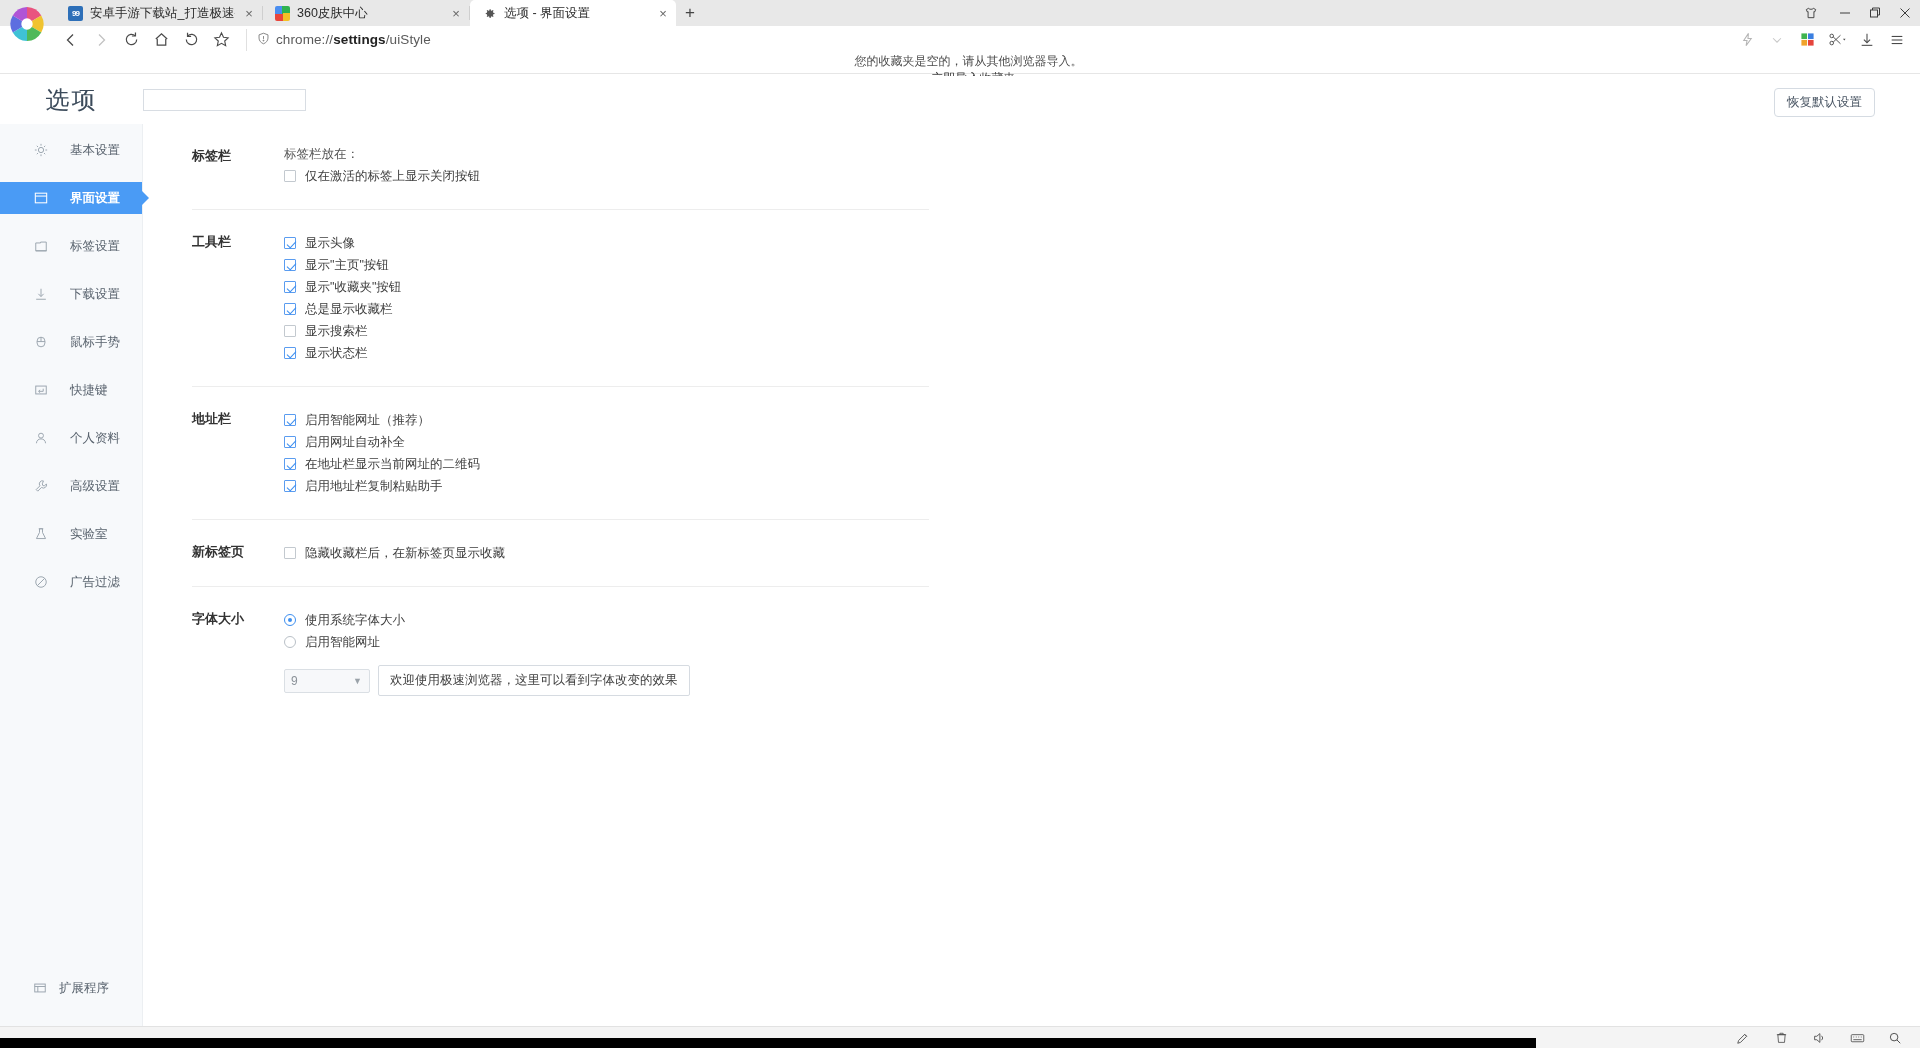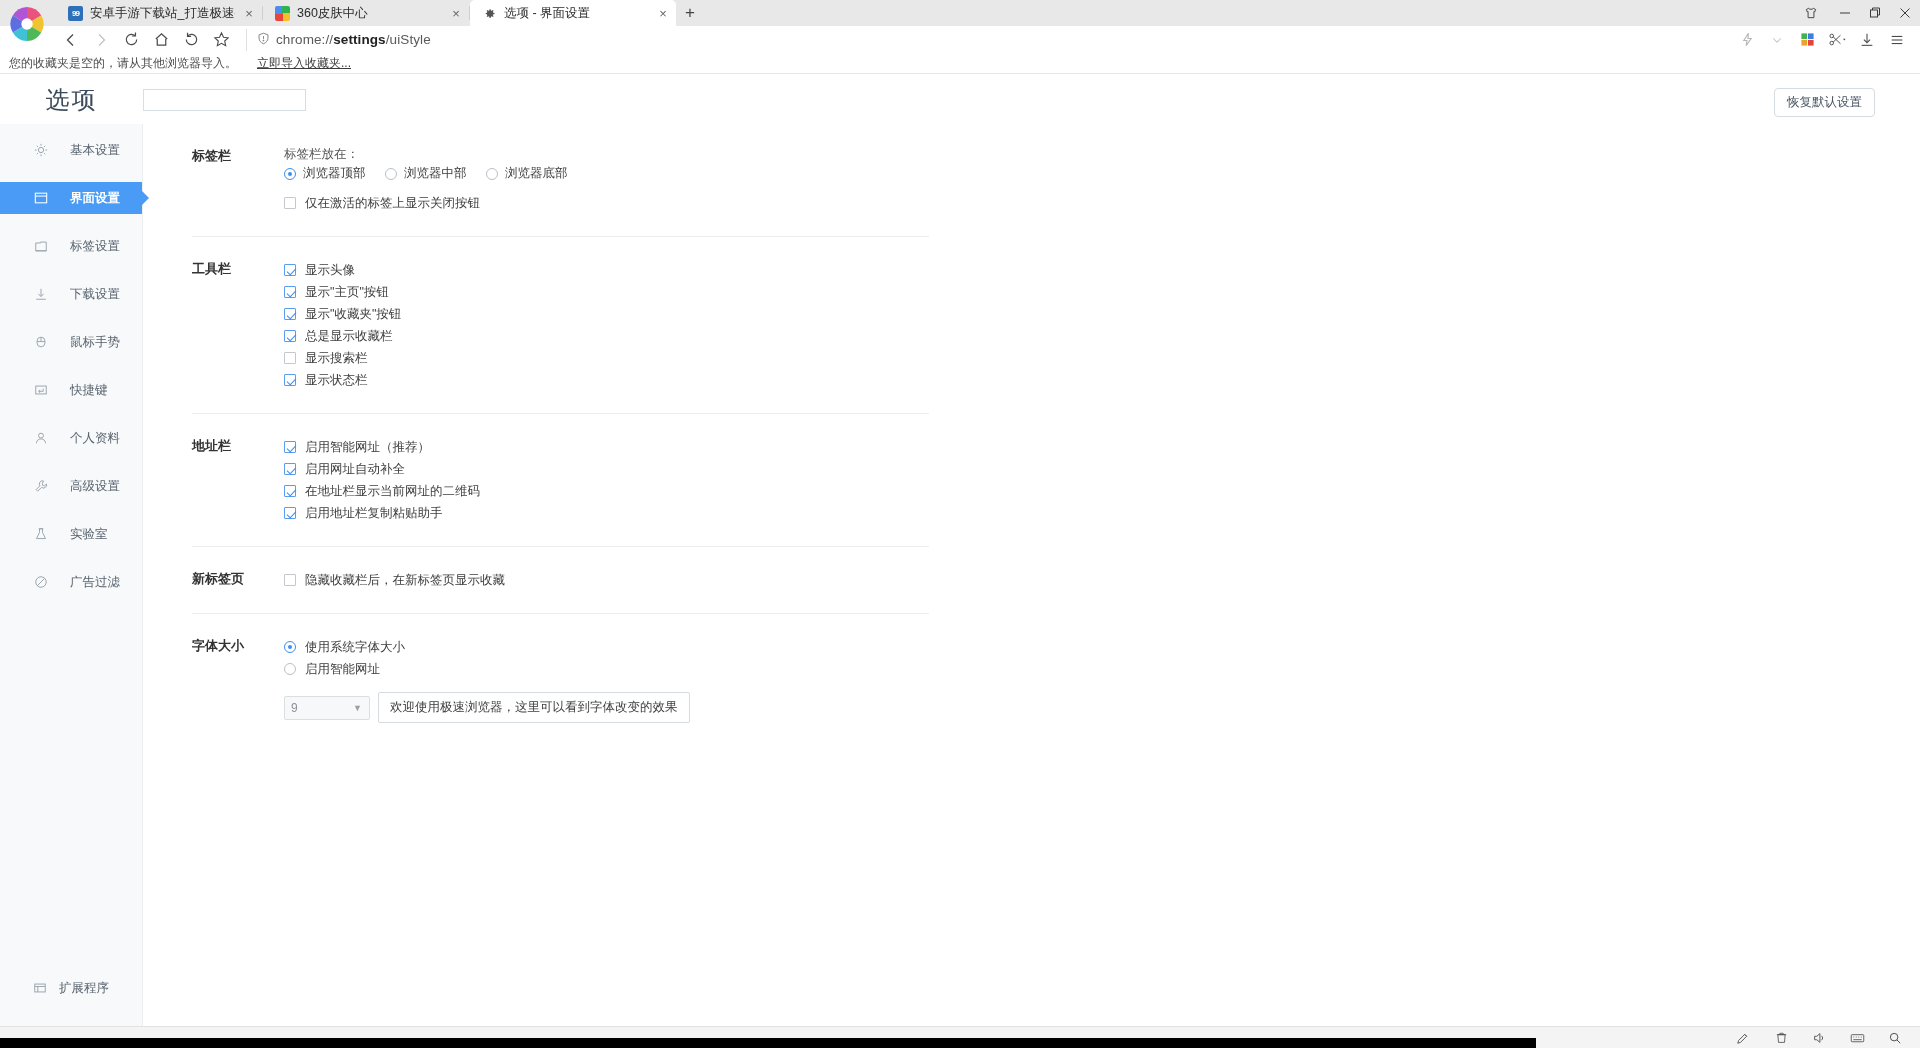--- a/index.html
+++ b/index.html
@@ -68,22 +68,23 @@
     flex: 1; height: 22px; display: flex; align-items: center; gap: 6px;
     padding-left: 10px; margin: 0 6px 0 10px; border-left: 1px solid #e0e0e0;
   }
   .omnibox .url { font-size: 13.5px; color: #5a5a5a; letter-spacing: .1px; }
   .omnibox .url b { color: #222; font-weight: 700; }
   .right-icons { display: flex; align-items: center; }
 
   
   .bookmarkbar {
     height: 21px; background: #fff; display: flex; align-items: center;
-    padding-left: 9px; font-size: 12px; color: #4c4c4c;
+    padding-left: 17px; font-size: 12px; color: #4c4c4c;
     border-bottom: 1px solid #e6e6e6;
+    flex-direction: column;
   }
   .bookmarkbar .bm-link {
     color: #3c3c3c; text-decoration: underline; margin-left: 20px;
   }
 
   
   .page { position: absolute; top: 76px; left: 0; right: 0; bottom: 22px; background: #fff; }
 
   .page-header {
     height: 48px; display: flex; align-items: center; background: #fff;
@@ -512,34 +513,20 @@
       </div>
     </div>
 
     <div class="content">
 
       <div class="section">
         <div class="sec-inner bordered">
           <div class="sec-label">标签栏</div>
           <div class="sec-body">
             <div class="hint">标签栏放在：</div>
-            <div class="radio-row">
-              <label class="radio-item">
-                <span class="radio on"></span>
-                <span>浏览器顶部</span>
-              </label>
-              <label class="radio-item">
-                <span class="radio"></span>
-                <span>浏览器中部</span>
-              </label>
-              <label class="radio-item">
-                <span class="radio"></span>
-                <span>浏览器底部</span>
-              </label>
-            </div>
             <label class="cb-row">
               <span class="cb"></span>
               <span>仅在激活的标签上显示关闭按钮</span>
             </label>
           </div>
         </div>
       </div>
 
       <div class="section">
         <div class="sec-inner bordered">

